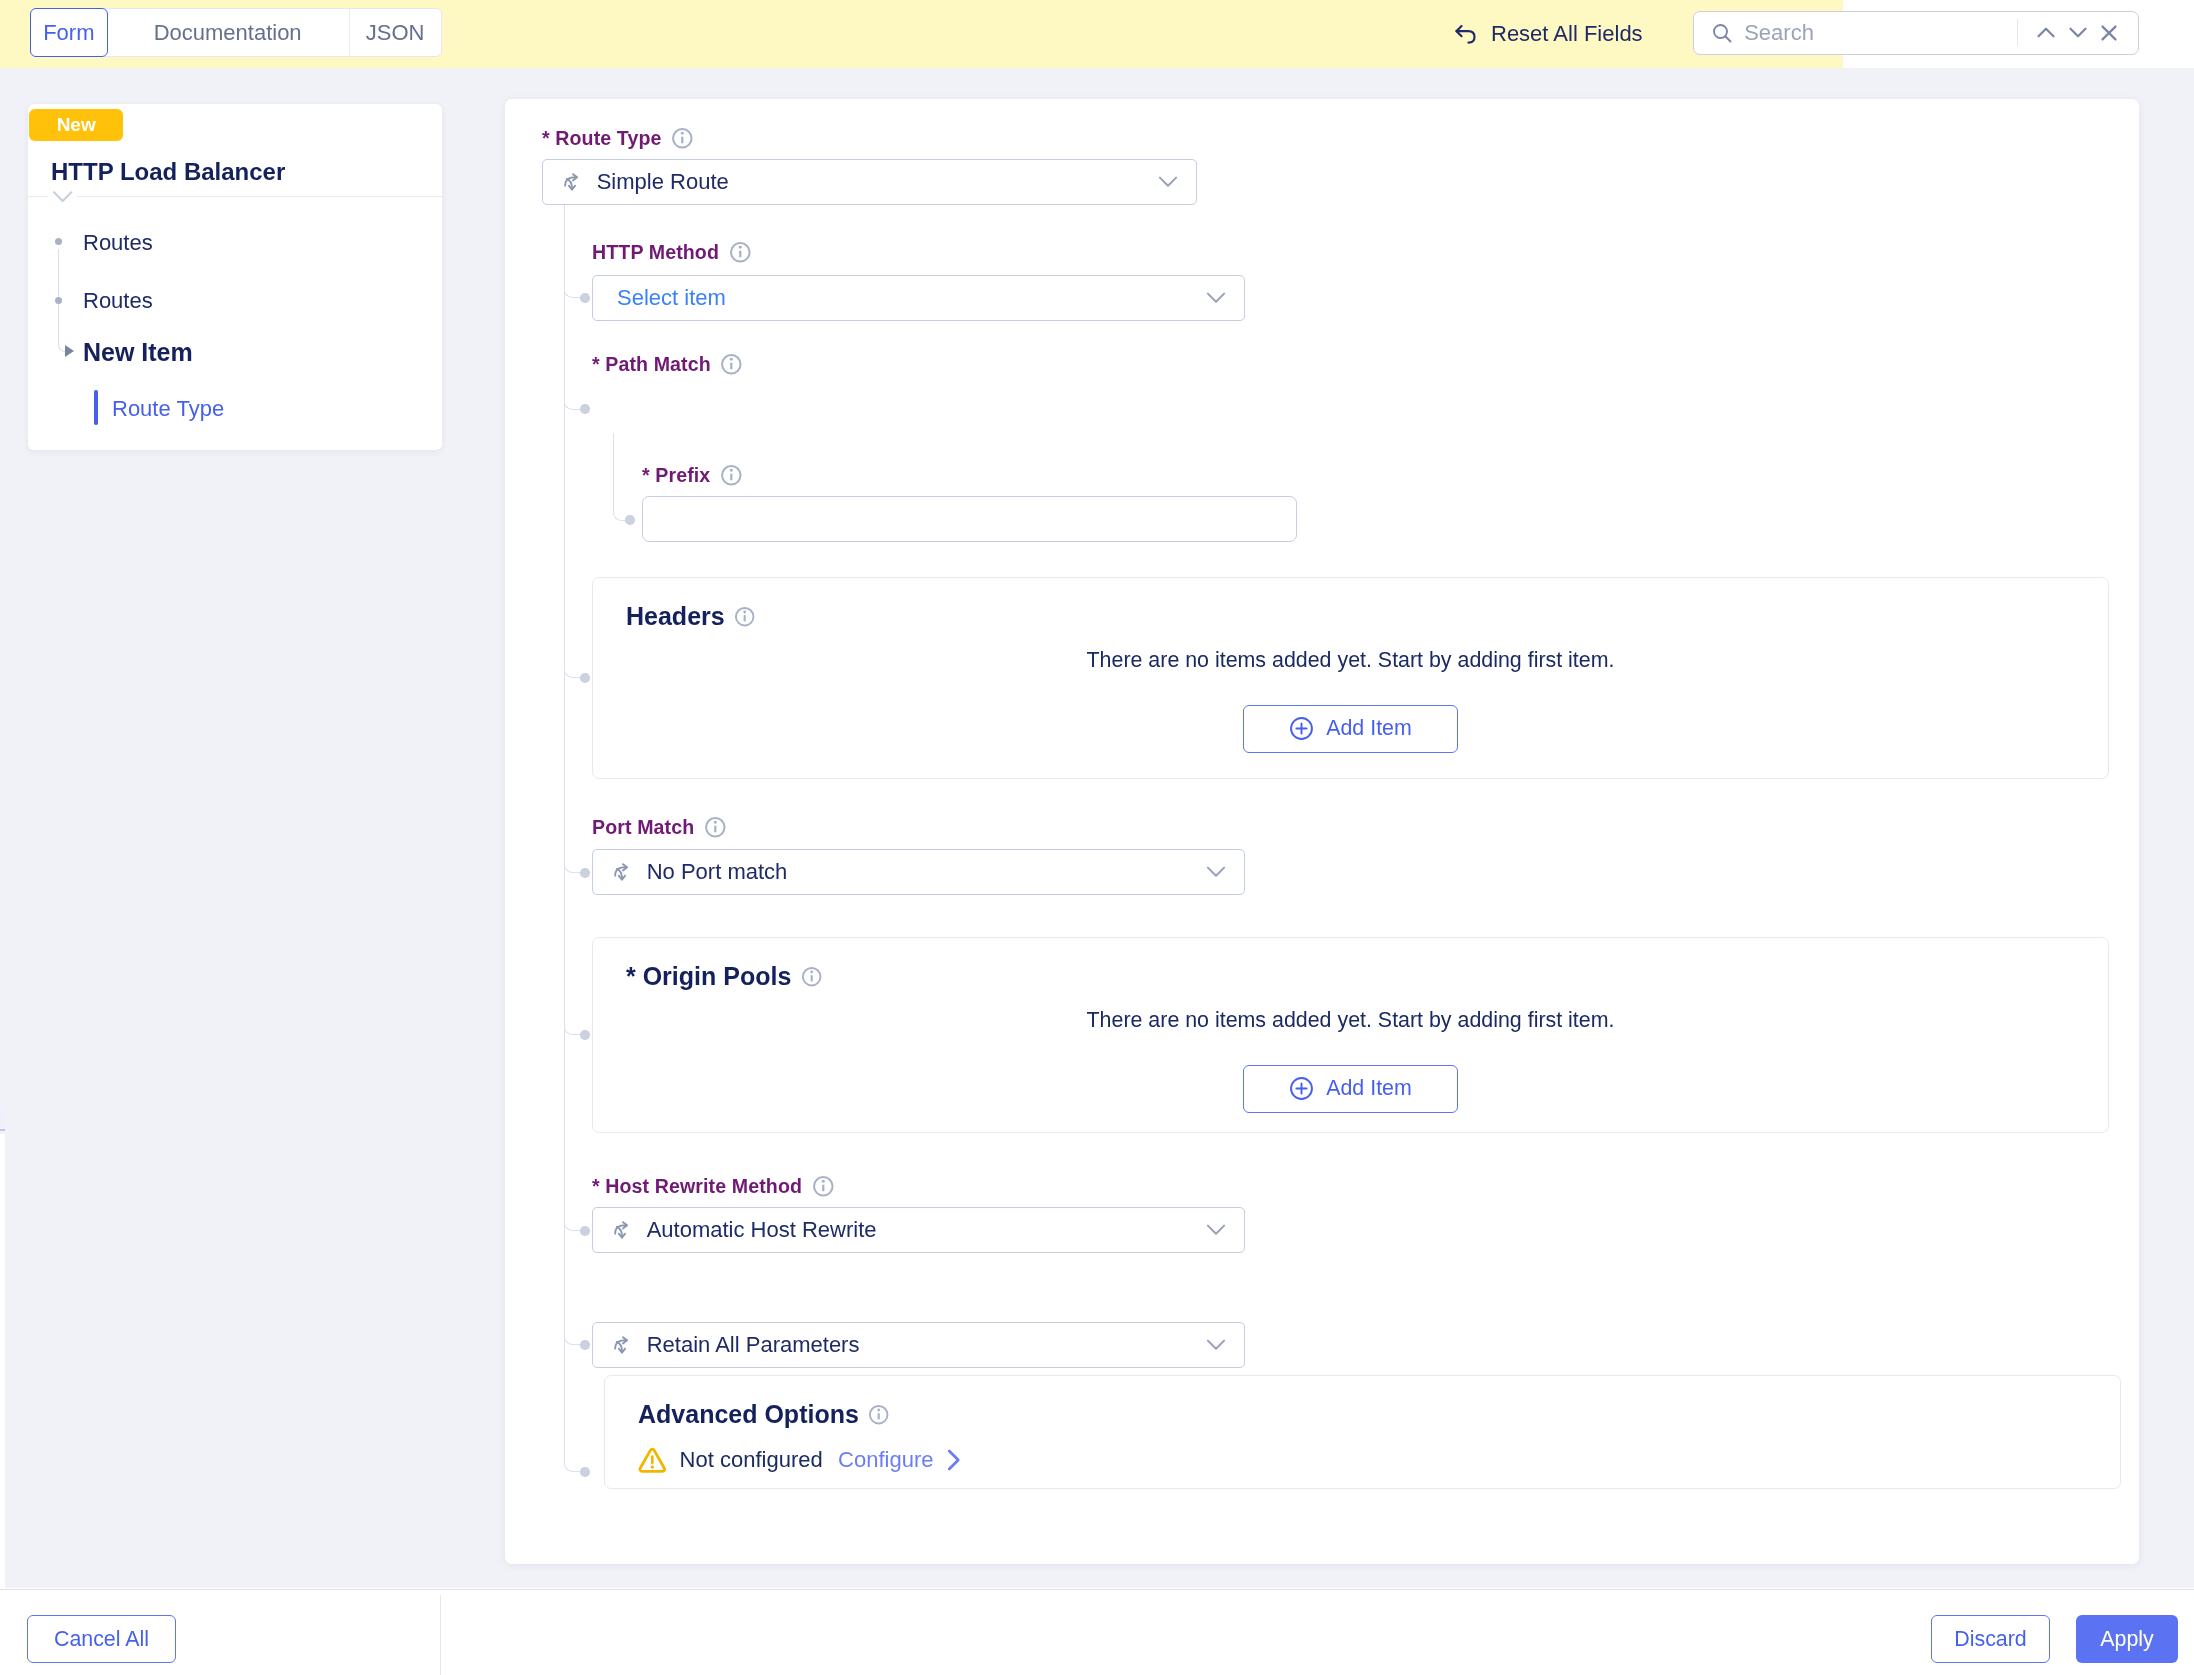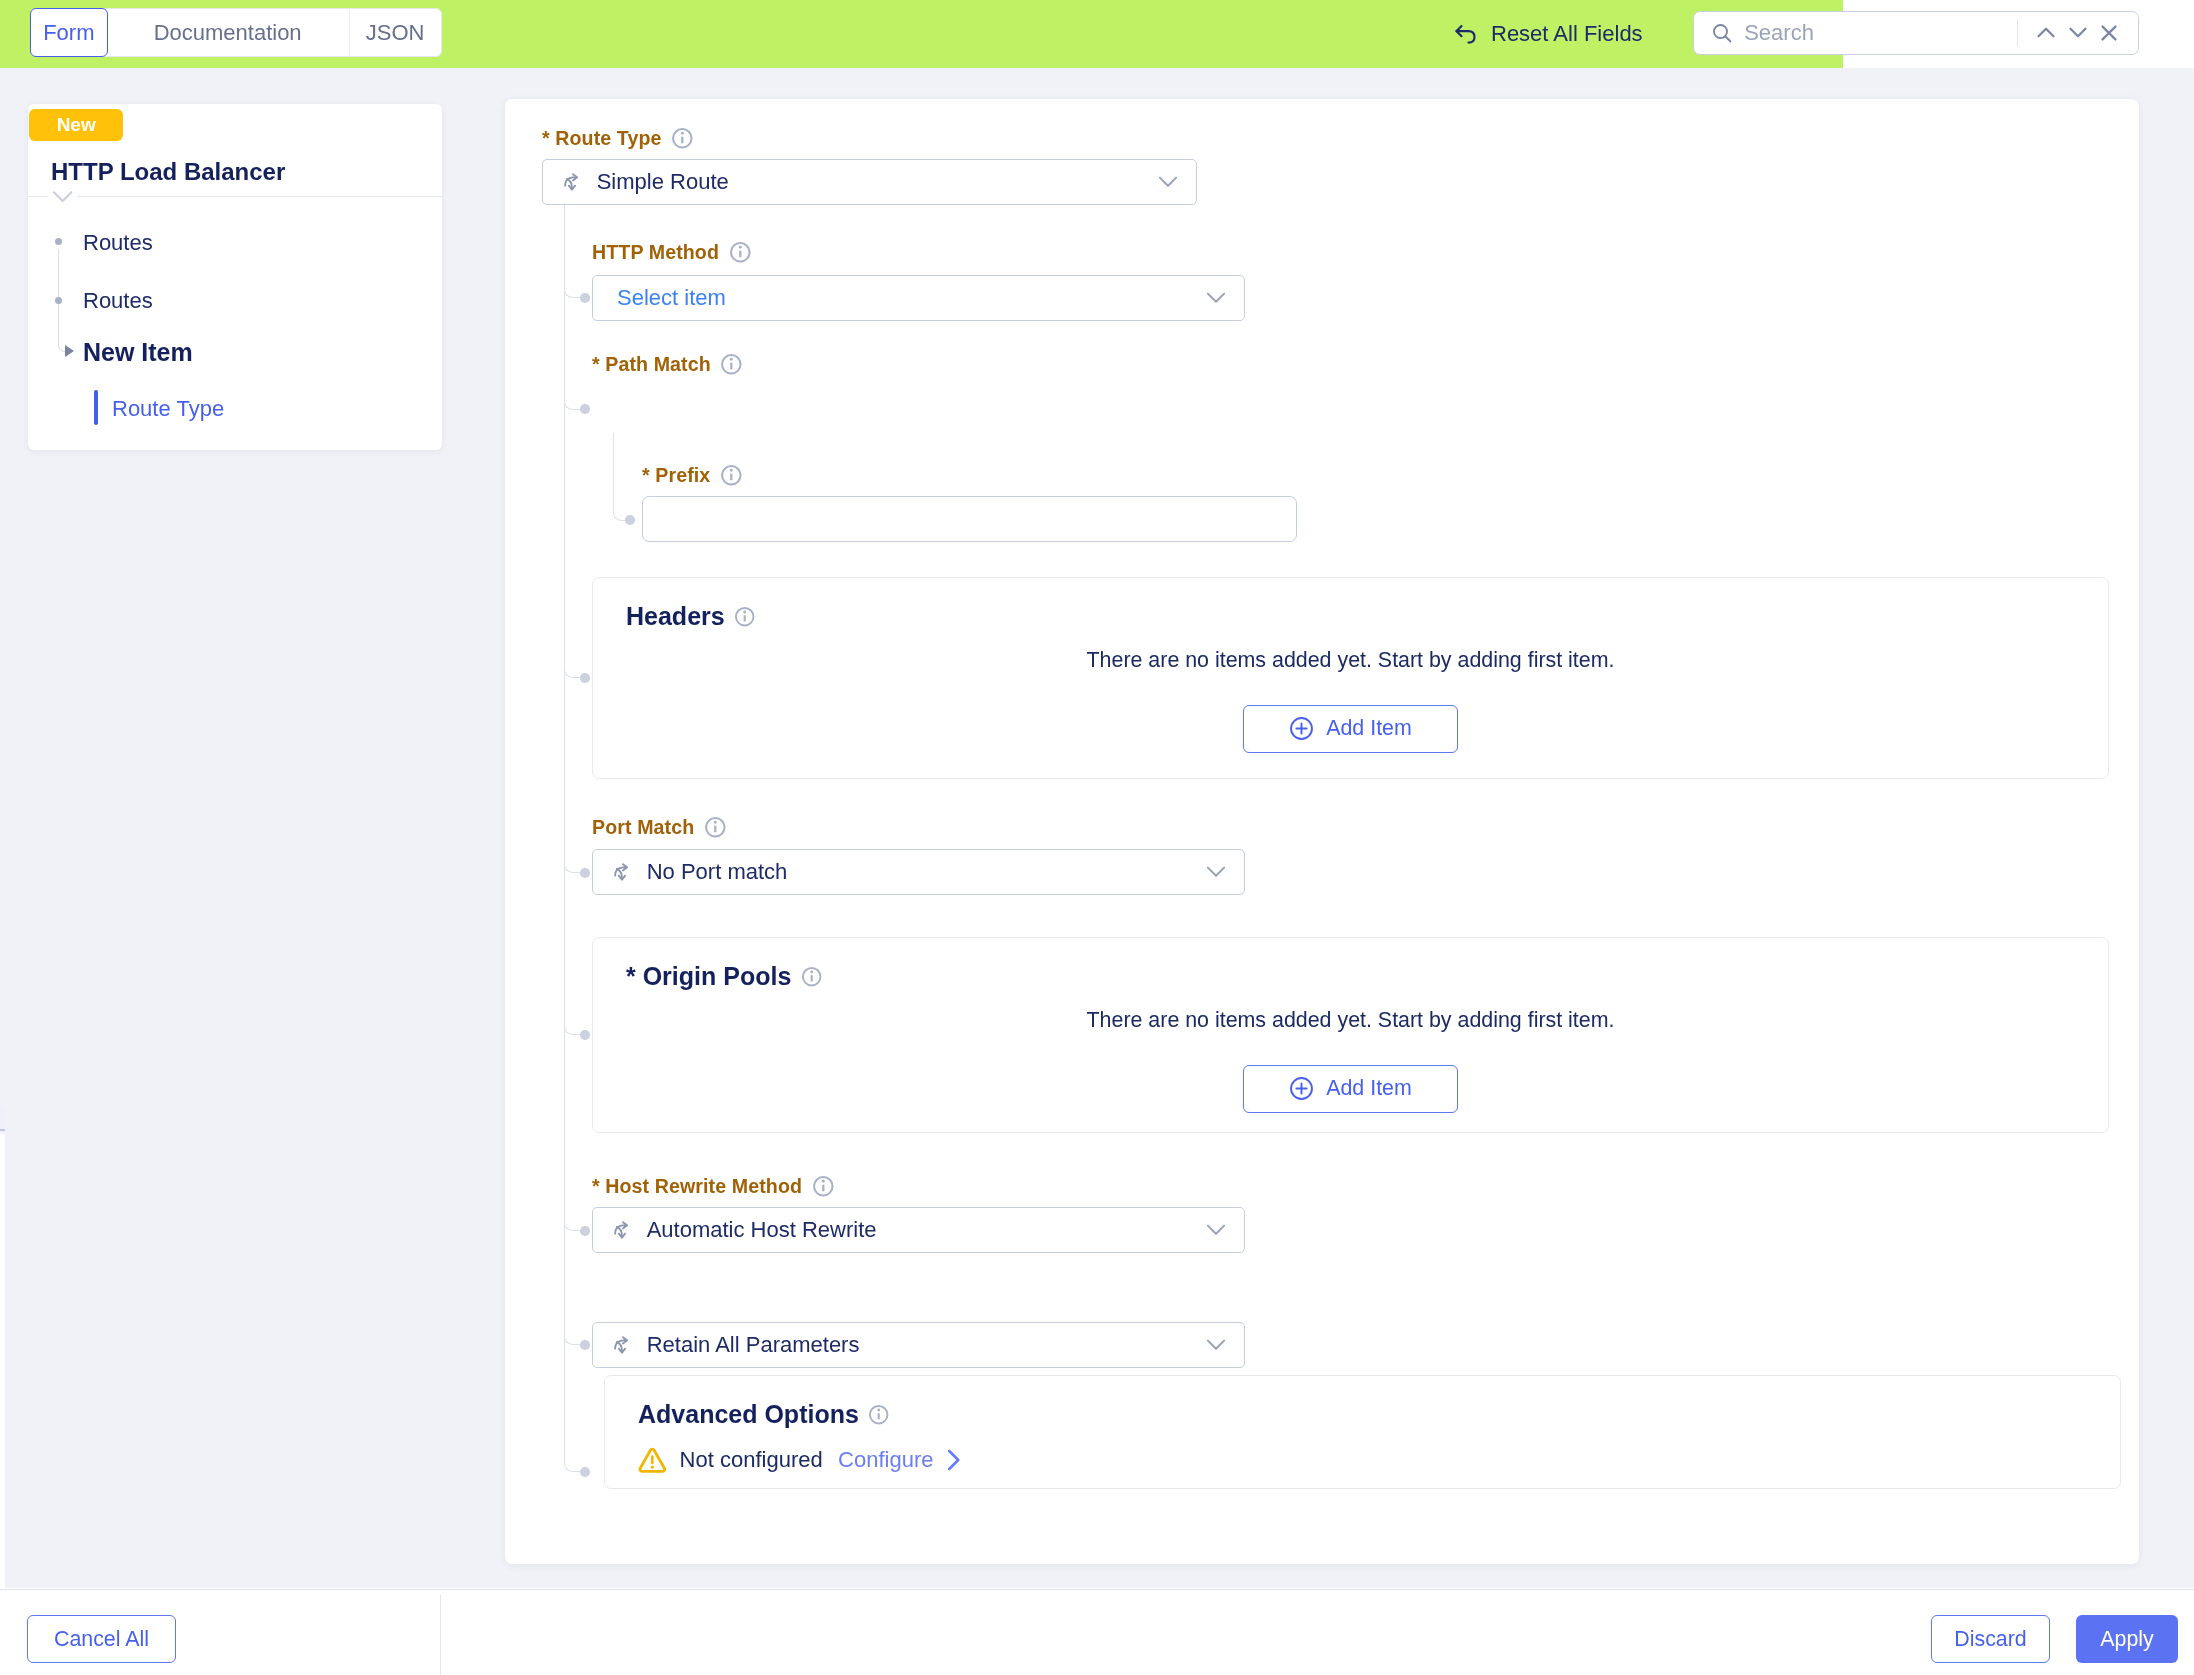--- a/index.html
+++ b/index.html
@@ -1,21 +1,21 @@
 <!DOCTYPE html>
 <html style="font-size:9.5px"><head>
 <meta charset="utf-8">
 <style>
   * { margin:0; padding:0; box-sizing:border-box; }
   html,body { background:#fff; }
   body { font-family:"Liberation Sans", sans-serif; }
   .page { position:relative; width:2194px; height:1675px; background:#fff; overflow:hidden; }
 
   
-  .topbar { position:absolute; left:0; top:0; width:1843px; height:68px; background:#bef264; }
+  .topbar { position:absolute; left:0; top:0; width:1843px; height:68px; background:#fef9c3; }
   .tabs { position:absolute; left:30px; top:8.3px; height:49px; display:flex;
           border:1.2px solid #E4E7F0; border-radius:6px; background:#fff; }
   .tab { display:flex; align-items:center; justify-content:center; font-size:22px;
          color:#66708E; cursor:pointer; border-right:1.2px solid #E9ECF4; }
   .tab:last-child { border-right:none; }
   .tab.active { color:#4760EC; border:1.2px solid #4760EC; border-radius:6px; margin:-1.2px; height:49px; background:#fff; }
   .tab.t-form { width:78px; }
   .tab.t-doc  { width:243px; }
   .tab.t-json { width:91px; }
 
@@ -57,21 +57,21 @@
   .tree-arrow { position:absolute; left:37px; top:241px; width:0; height:0;
                 border-top:6.5px solid transparent; border-bottom:6.5px solid transparent; border-left:9.5px solid #7A849E; }
   .active-bar { position:absolute; left:66px; top:286px; width:3.6px; height:35px; background:#4760EC; border-radius:1.8px; }
   .tree-item.active { color:#4760EC; }
 
   
   .card { position:absolute; left:505px; top:31px; width:1634px; height:1465px; background:#fff;
           border-radius:7.1px; box-shadow:0 1.2px 8.3px rgba(25,35,80,.06); }
 
   .flabel { position:absolute; display:flex; align-items:center; gap:9.5px; height:27px; }
-  .flabel .txt { font-size:19.6px; font-weight:bold; color:#a16207; letter-spacing:0.1px; }
+  .flabel .txt { font-size:19.6px; font-weight:bold; color:#701a75; letter-spacing:0.1px; }
 
   .selectbox { position:absolute; height:46px; border:1.2px solid #C6CDDE; border-radius:5px; background:#fff;
                display:flex; align-items:center; padding-left:18px; cursor:pointer; }
   .selectbox.noicon { padding-left:24px; }
   .selectbox .val { font-size:22px; color:#1E2B66; margin-left:10.7px; }
   .selectbox.noicon .val { margin-left:0; color:#3b82f6; }
   .selectbox .chev { position:absolute; right:18px; top:50%; transform:translateY(-50%); }
 
   .textinput { position:absolute; height:46px; width:655px; border:1.2px solid #C6CDDE; border-radius:7.1px;
                background:#fff; font-size:22px; color:#1E2B66; padding:0 16.7px; outline:none;

